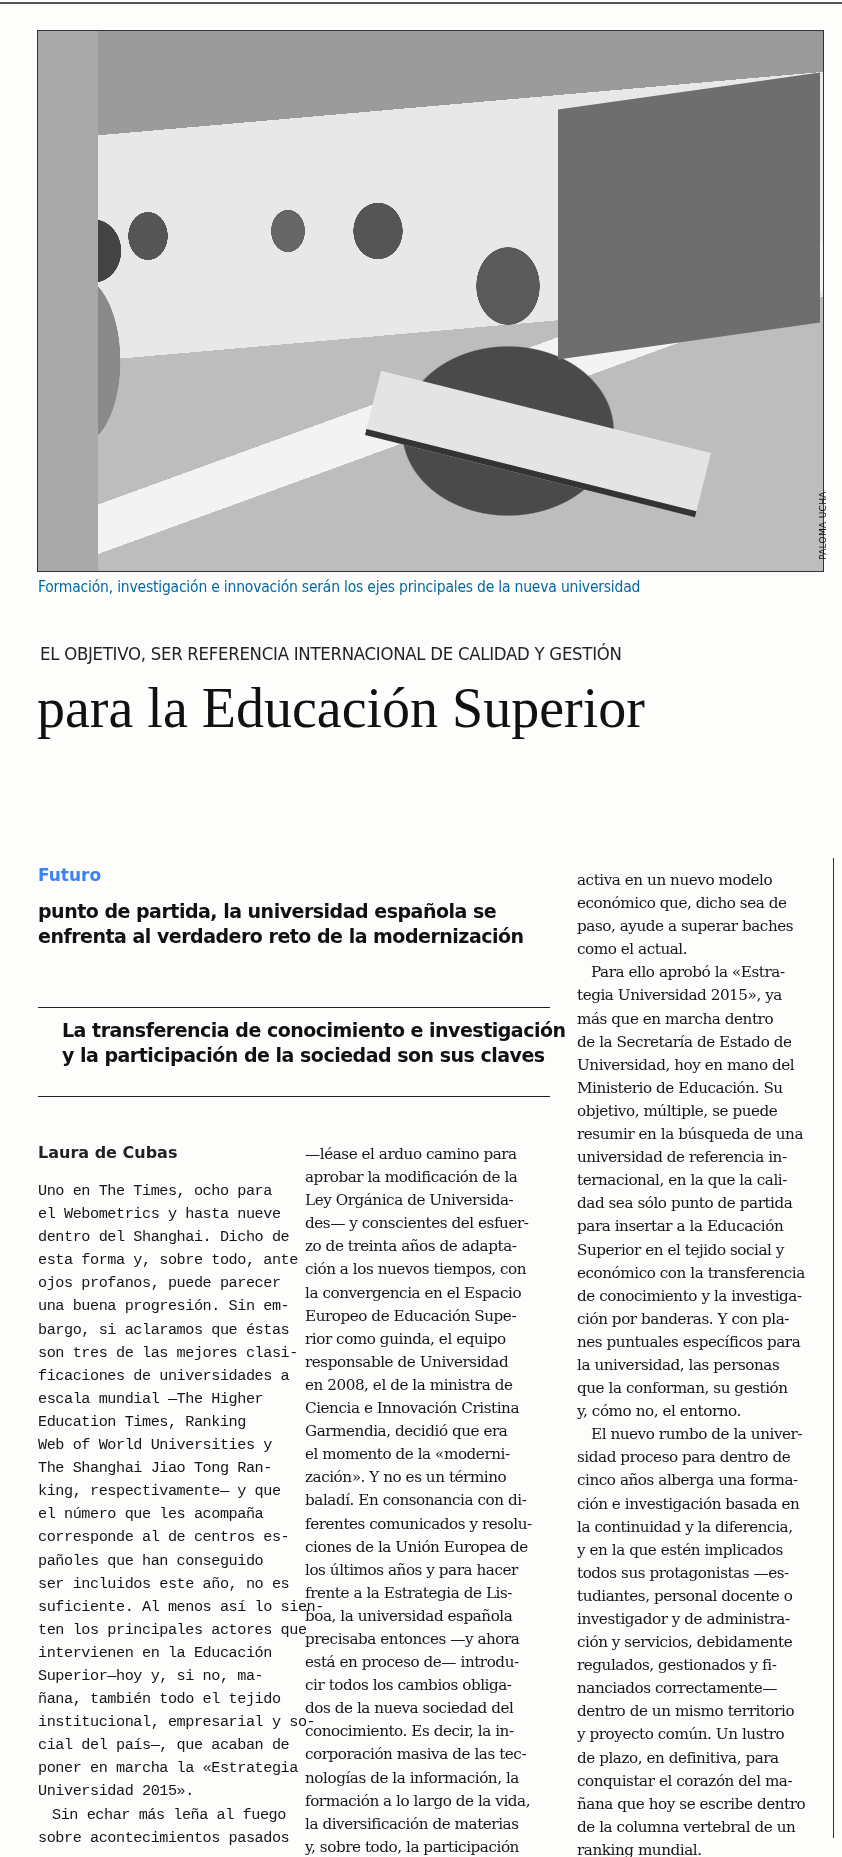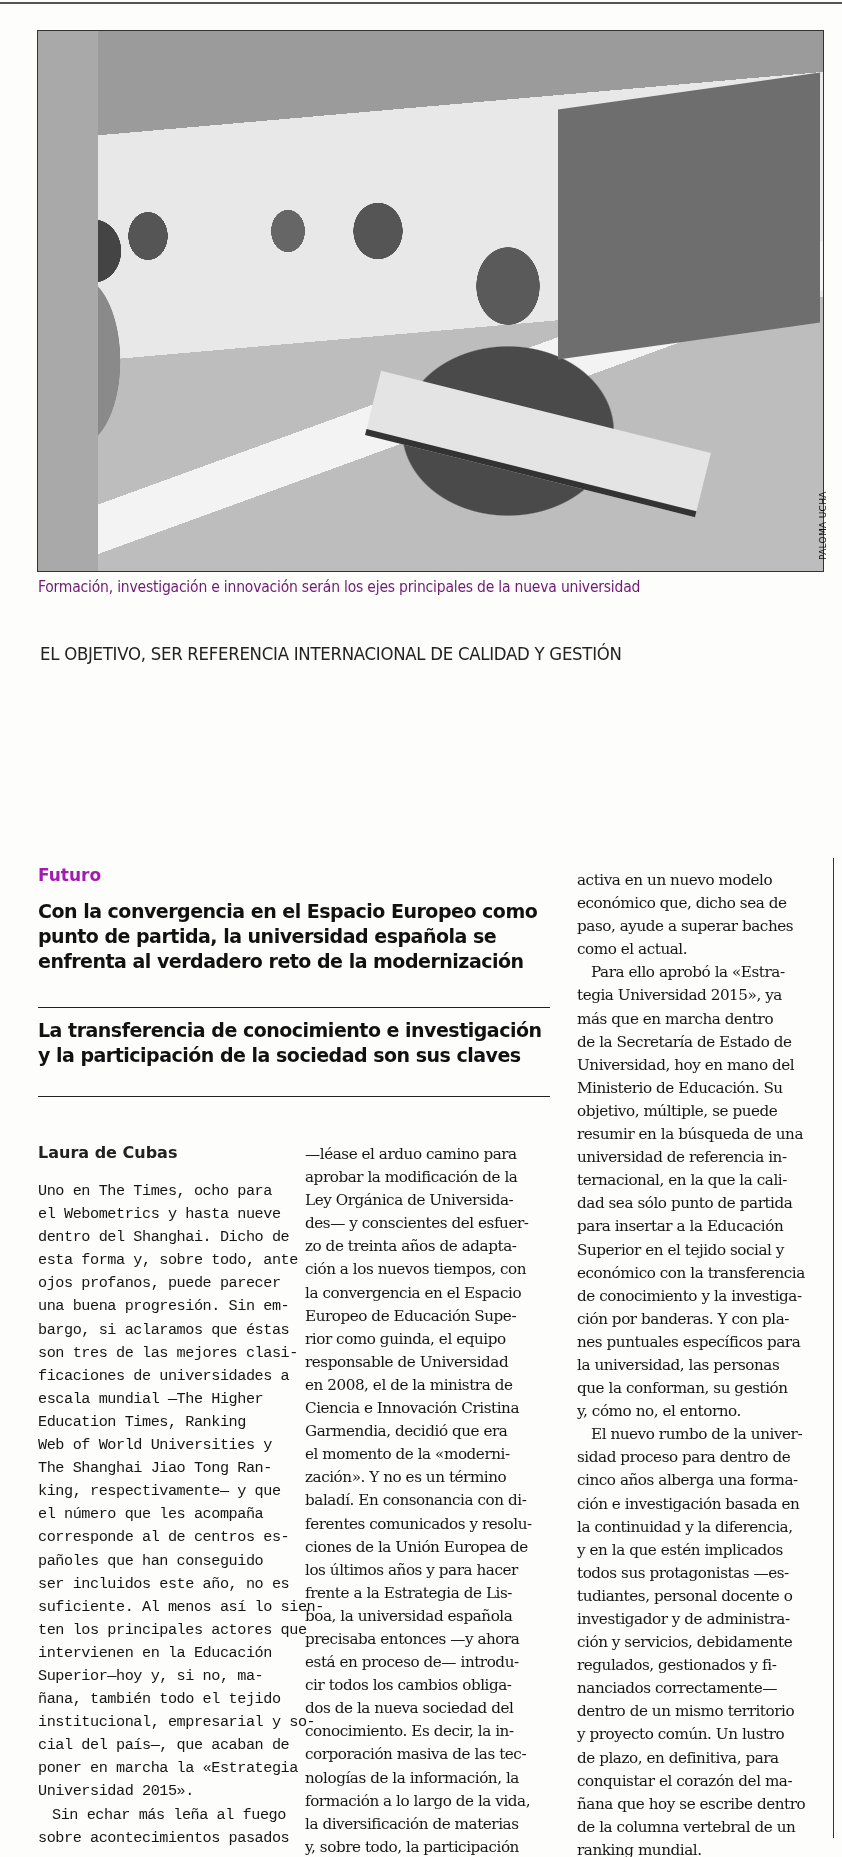--- a/index.html
+++ b/index.html
@@ -36,46 +36,46 @@
   .photo .wall {
     position: absolute; left: 0; top: 0; width: 60px; height: 540px; background: #a9a9a9;
   }
   .credit {
     position: absolute; left: 818px; top: 460px; transform: rotate(-90deg); transform-origin: left top;
     font-family: "DejaVu Sans", sans-serif; font-size: 9px; letter-spacing: 0.3px; color: #111;
     white-space: nowrap; top: 560px;
   }
   .caption {
     position: absolute; left: 38px; top: 578px; width: 790px;
-    font-family: "DejaVu Sans Condensed", "DejaVu Sans", sans-serif; font-size: 15.5px; color: #701a75;
+    font-family: "DejaVu Sans Condensed", "DejaVu Sans", sans-serif; font-size: 15.5px; color: #0369a1;
     white-space: nowrap; letter-spacing: -0.2px;
   }
   .kicker {
     position: absolute; left: 40px; top: 643px;
     font-family: "DejaVu Sans", sans-serif; font-size: 18px; letter-spacing: -0.3px; color: #222;
     white-space: nowrap; transform: scaleX(0.92); transform-origin: left;
   }
   .headline {
     position: absolute; left: 37px; top: 676px; width: 800px;
     font-family: "Liberation Serif", serif; font-size: 56px; line-height: 64px; color: #111;
     margin: 0; font-weight: normal;
   }
   .headline span { display: block; white-space: nowrap; }
   .section {
     position: absolute; left: 38px; top: 865px;
-    font-family: "DejaVu Sans", sans-serif; font-weight: bold; font-size: 17px; color: #a21caf;
+    font-family: "DejaVu Sans", sans-serif; font-weight: bold; font-size: 17px; color: #3b82f6;
   }
   .subhead {
     position: absolute; left: 38px; width: 520px;
     font-family: "DejaVu Sans", sans-serif; font-weight: bold; font-size: 19px; line-height: 25px; color: #111;
     letter-spacing: -0.5px;
   }
   .subhead span { display: block; white-space: nowrap; }
   .sub1 { top: 899px; }
-  .sub2 { top: 1018px; }
+  .sub2 { top: 1018px; margin-left: 24px; }
   .rule { position: absolute; height: 1px; background: #222; }
   .rule1 { left: 38px; top: 1007px; width: 512px; }
   .rule2 { left: 38px; top: 1096px; width: 512px; }
   .byline {
     position: absolute; left: 38px; top: 1143px;
     font-family: "DejaVu Sans", sans-serif; font-weight: bold; font-size: 16px; color: #222;
   }
   .col {
     position: absolute; font-family: "DejaVu Serif", serif; font-size: 15.2px; line-height: 23.1px;
     color: #151515; letter-spacing: -0.45px;
@@ -96,26 +96,26 @@
   <div class="wall"></div>
   <div class="board"></div>
   <div class="desk"></div>
 </div>
 <div class="credit">PALOMA UCHA</div>
 <div class="caption">Formación, investigación e innovación serán los ejes principales de la nueva universidad</div>
 
 <div class="kicker">EL OBJETIVO, SER REFERENCIA INTERNACIONAL DE CALIDAD Y GESTIÓN</div>
 
 <h1 class="headline">
+  <span>para la Educación Superior</span>
 </h1>
 
 <div class="section">Futuro</div>
 
 <div class="subhead sub1">
-  <span>Con la convergencia en el Espacio Europeo como</span>
   <span>punto de partida, la universidad española se</span>
   <span>enfrenta al verdadero reto de la modernización</span>
 </div>
 <div class="rule rule1"></div>
 <div class="subhead sub2">
   <span>La transferencia de conocimiento e investigación</span>
   <span>y la participación de la sociedad son sus claves</span>
 </div>
 <div class="rule rule2"></div>
 

